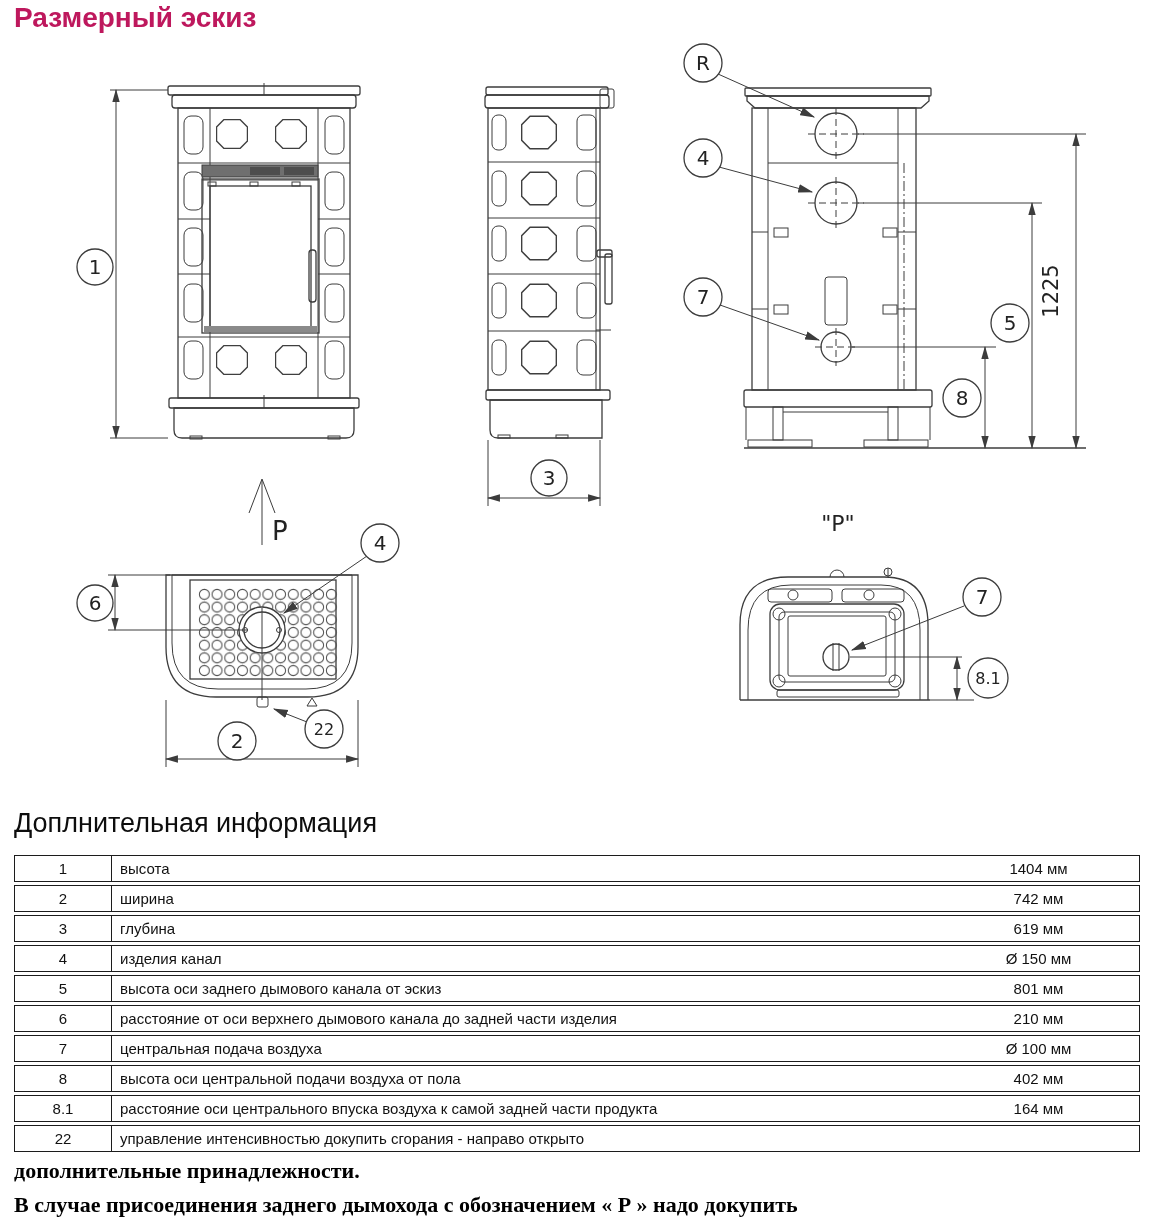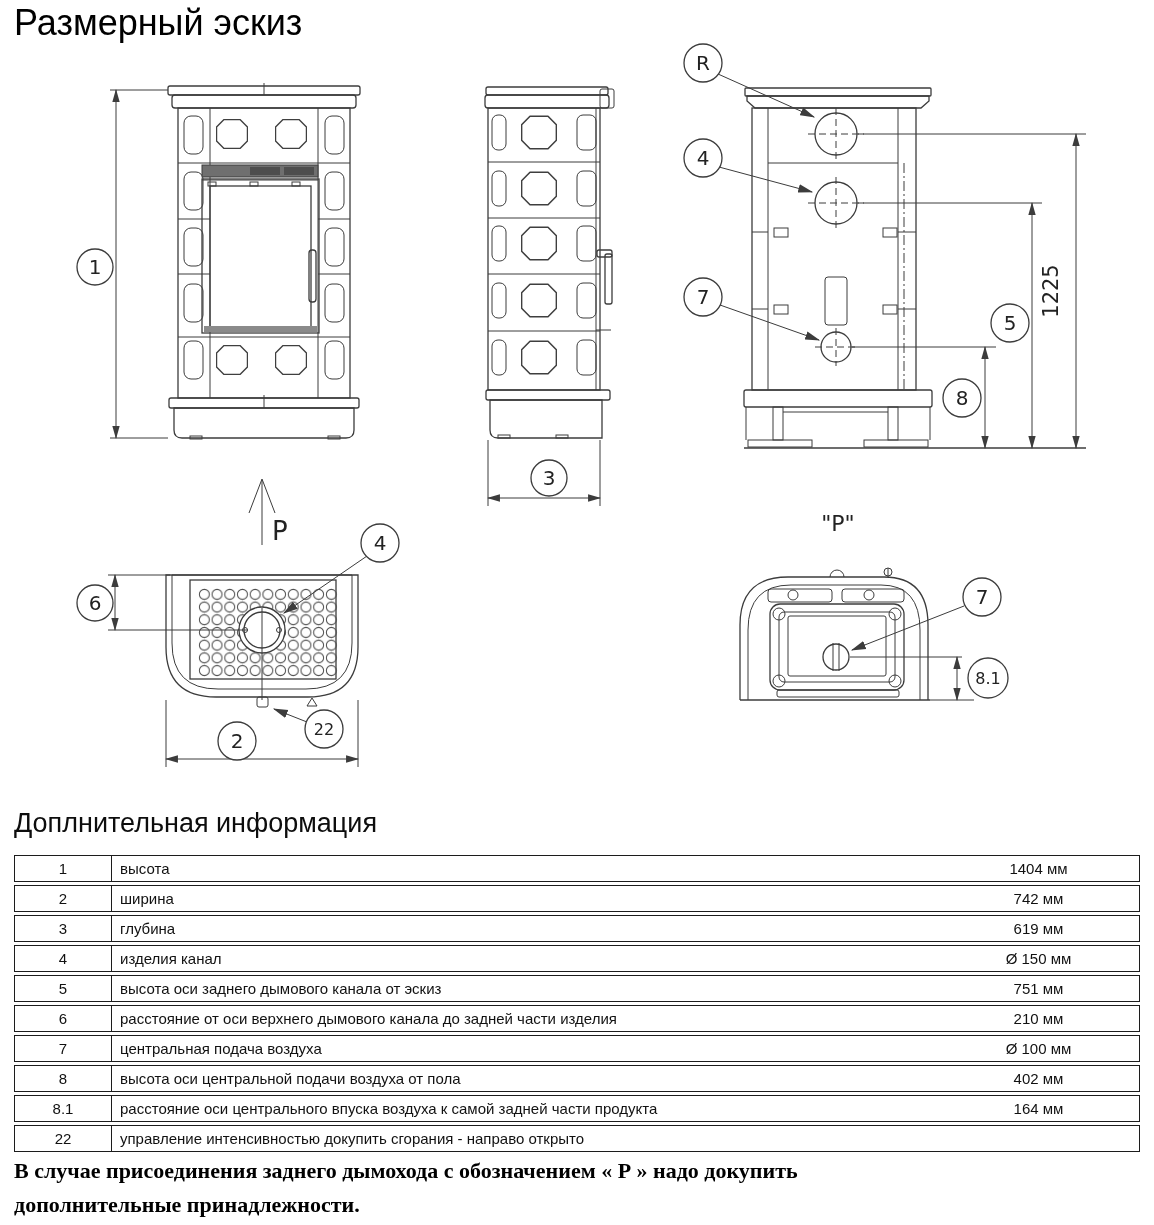--- a/index.html
+++ b/index.html
@@ -1,18 +1,18 @@
 <!DOCTYPE html>
 <html><head>
 <meta charset="utf-8">
 <style>
   html,body{margin:0;padding:0;background:#fff;}
   body{width:1154px;height:1225px;position:relative;font-family:"Liberation Sans",sans-serif;color:#111;overflow:hidden;}
   .abs{position:absolute;}
-  h1.title{left:14px;top:2px;margin:0;font-size:36px;font-weight:normal;color:#000000;letter-spacing:0;}
+  h1.title{left:14px;top:2px;margin:0;font-size:28px;font-weight:bold;color:#be185d;letter-spacing:0;}
   h2.subtitle{left:14px;top:808px;margin:0;font-size:27px;font-weight:normal;color:#0d0d0d;}
   svg text{fill:#222;font-family:"DejaVu Sans","Liberation Sans",sans-serif;}
   .ln{stroke:#3c3c3c;stroke-width:1.3;fill:none;}
   .thin{stroke:#3c3c3c;stroke-width:1;fill:none;}
   .dash{stroke:#3c3c3c;stroke-width:1;fill:none;stroke-dasharray:7 4;}
   .dashdot{stroke:#3c3c3c;stroke-width:1;fill:none;stroke-dasharray:10 3 2 3;}
   .dim{stroke:#3c3c3c;stroke-width:1;fill:none;}
   .co{fill:#fff;stroke:#3c3c3c;stroke-width:1.3;}
   .ct{font-size:20px;text-anchor:middle;}
   .cts{font-size:16px;text-anchor:middle;}
@@ -329,21 +329,21 @@
       <td class="val">619 мм</td>
     </tr>
     <tr>
       <td class="num">4</td>
       <td class="desc">изделия канал</td>
       <td class="val">Ø 150 мм</td>
     </tr>
     <tr>
       <td class="num">5</td>
       <td class="desc">высота оси заднего дымового канала от эскиз</td>
-      <td class="val">751 мм</td>
+      <td class="val">801 мм</td>
     </tr>
     <tr>
       <td class="num">6</td>
       <td class="desc">расстояние от оси верхнего дымового канала до задней части изделия</td>
       <td class="val">210 мм</td>
     </tr>
     <tr>
       <td class="num">7</td>
       <td class="desc">центральная подача воздуха</td>
       <td class="val">Ø 100 мм</td>
@@ -360,15 +360,15 @@
     </tr>
     <tr>
       <td class="num">22</td>
       <td class="desc">управление интенсивностью докупить сгорания - направо открыто</td>
       <td class="val"></td>
     </tr>
   </tbody>
 </table>
 
 <div class="abs footnote">
+  <div>дополнительные принадлежности.</div>
   <div>В случае присоединения заднего дымохода с обозначением « Р » надо докупить</div>
-  <div>дополнительные принадлежности.</div>
 </div>
 
 </body></html>

